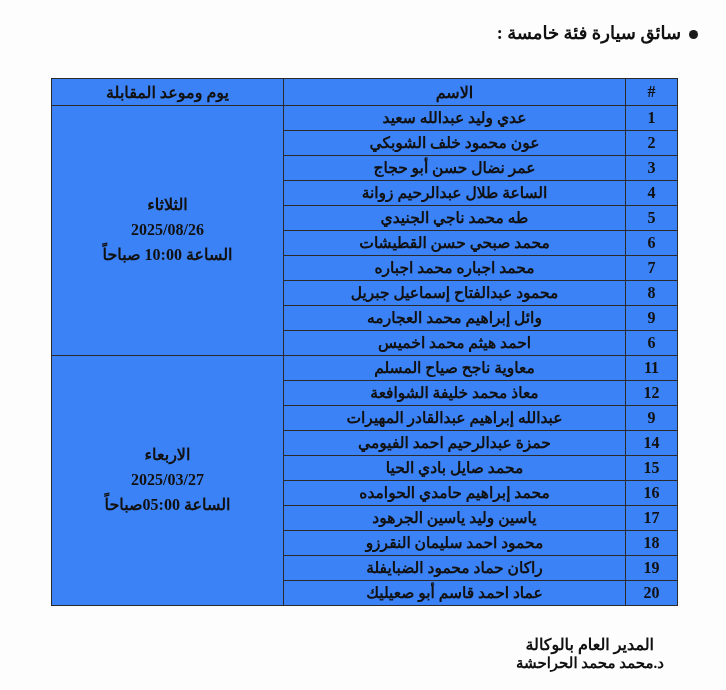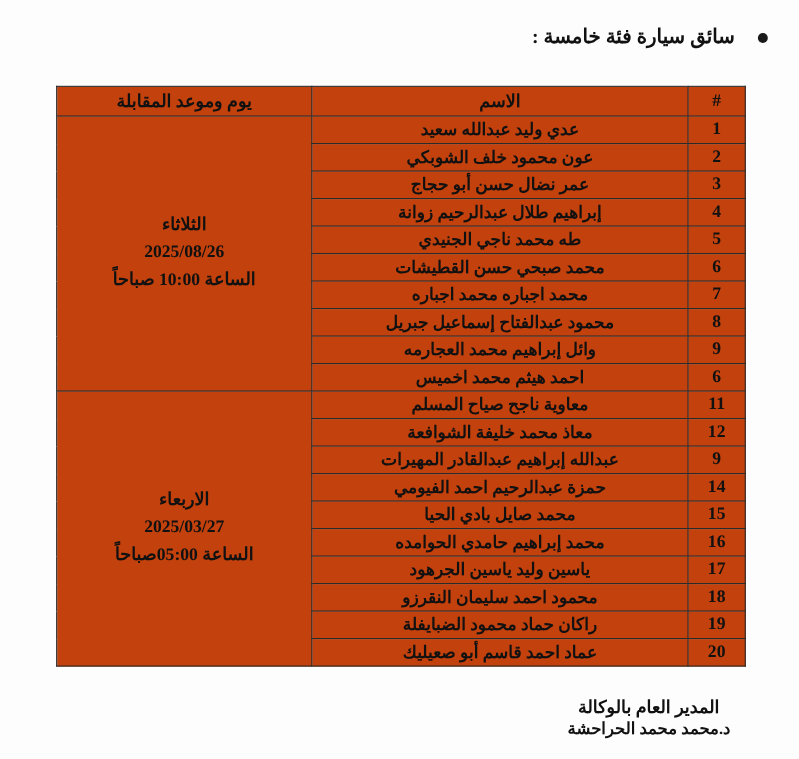--- a/index.html
+++ b/index.html
@@ -21,21 +21,21 @@
     position: relative;
     background: #fdfdfd;
   }
   
   .header-line {
     position: absolute;
     top: 22px;
     right: 28px;
     display: flex;
     align-items: center;
-    gap: 21px;
+    gap: 8px;
     direction: rtl;
   }
   .bullet-dot {
     width: 9px;
     height: 9px;
     background: #1a1a1a;
     border-radius: 50%;
     display: inline-block;
     margin-top: 2px;
   }
@@ -57,21 +57,21 @@
     border-collapse: collapse;
     width: 626px;
     table-layout: fixed;
     direction: rtl;
   }
   table.roster th, table.roster td {
     border: 1px solid #2a2a2a;
     text-align: center;
     vertical-align: middle;
     padding: 0;
-    background: #c2410c;
+    background: #3b82f6;
   }
   table.roster thead th {
     height: 26px;
     font-size: 16px;
     font-weight: 700;
   }
   col.c-num { width: 52px; }
   col.c-name { width: 342px; }
   col.c-date { width: 232px; }
 
@@ -153,21 +153,21 @@
           <tr>
             <td class="num">2</td>
             <td class="name">عون محمود خلف الشوبكي</td>
           </tr>
           <tr>
             <td class="num">3</td>
             <td class="name">عمر نضال حسن أبو حجاج</td>
           </tr>
           <tr>
             <td class="num">4</td>
-            <td class="name">إبراهيم طلال عبدالرحيم زوانة</td>
+            <td class="name">الساعة طلال عبدالرحيم زوانة</td>
           </tr>
           <tr>
             <td class="num">5</td>
             <td class="name">طه محمد ناجي الجنيدي</td>
           </tr>
           <tr>
             <td class="num">6</td>
             <td class="name">محمد صبحي حسن القطيشات</td>
           </tr>
           <tr>

